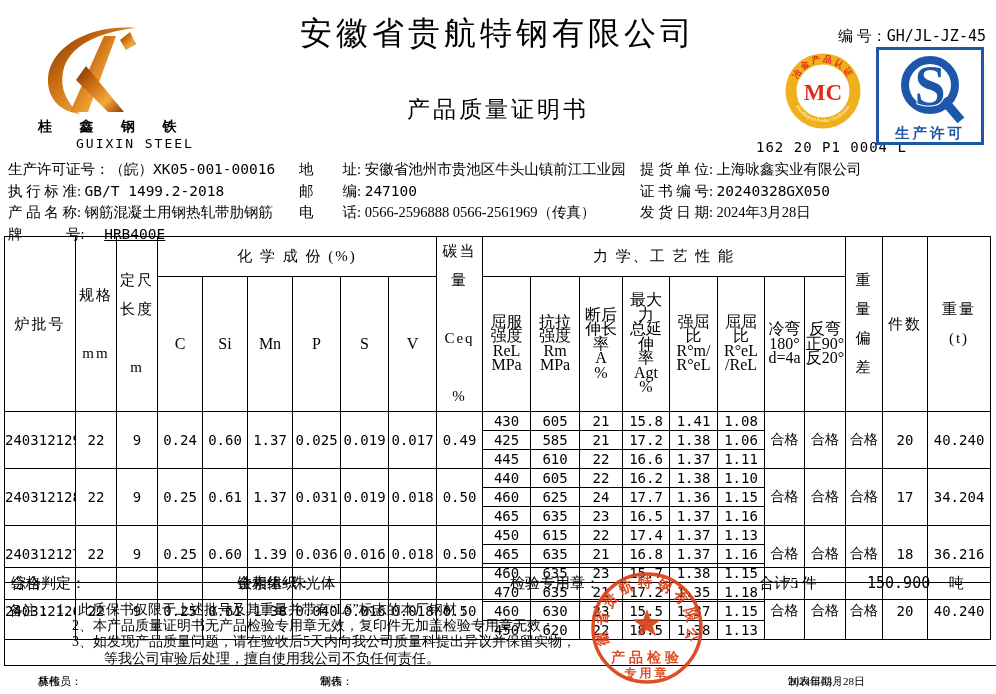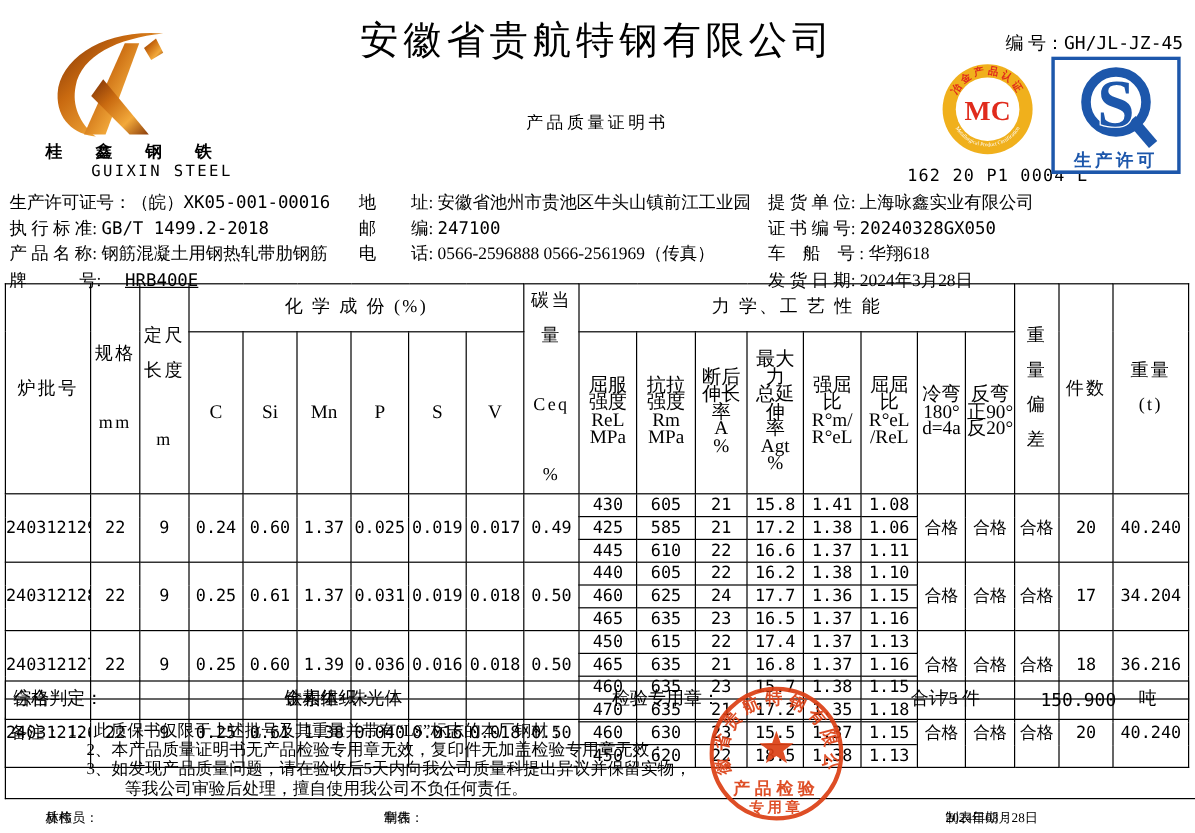--- a/index.html
+++ b/index.html
@@ -4,21 +4,21 @@
 <style>
   html,body{margin:0;padding:0;background:#fff;}
   .page{position:relative;width:996px;height:694px;background:#fff;color:#000;
         font-family:"Liberation Serif","DejaVu Serif",serif;overflow:hidden;}
   .mono{font-family:"DejaVu Sans Mono","Liberation Mono",monospace;}
 
   
   .title{position:absolute;top:12px;left:0;width:100%;text-align:center;
          font-size:32px;letter-spacing:4px;white-space:nowrap;}
   .subtitle{position:absolute;top:94px;left:0;width:100%;text-align:center;
-            font-size:14px;letter-spacing:3px;}
+            font-size:23px;letter-spacing:3px;}
   .serial{position:absolute;top:27px;right:10px;font-size:15px;}
   .serial .mono{font-size:15px;}
 
   .logo-wrap{position:absolute;left:36px;top:22px;width:120px;}
   .logo-cn{position:absolute;left:2px;top:96px;font-size:14px;font-weight:bold;letter-spacing:12px;white-space:nowrap;}
   .logo-en{position:absolute;left:0px;top:114px;font-size:13px;letter-spacing:2px;white-space:nowrap;margin-left:40px;}
 
   .mc-wrap{position:absolute;left:784px;top:52px;}
   .mc-code{position:absolute;left:756px;top:139px;font-size:14px;letter-spacing:1px;white-space:nowrap;}
   .qs-wrap{position:absolute;left:876px;top:47px;}
@@ -126,21 +126,20 @@
       <div class="line"><span>牌　　　号: </span><span class="mono pad-val">HRB400E</span></div>
     </div>
     <div class="info-col col2">
       <div class="line"><span>地　　址: </span><span>安徽省池州市贵池区牛头山镇前江工业园</span></div>
       <div class="line"><span>邮　　编: </span><span class="mono">247100</span></div>
       <div class="line"><span>电　　话: </span><span>0566-2596888  0566-2561969（传真）</span></div>
     </div>
     <div class="info-col col3">
       <div class="line"><span>提 货 单 位: </span><span>上海咏鑫实业有限公司</span></div>
       <div class="line"><span>证 书 编 号: </span><span class="mono">20240328GX050</span></div>
-      <div class="line"><span>车　船　号 : </span><span>华翔618</span></div>
       <div class="line"><span>发 货 日 期: </span><span>2024年3月28日</span></div>
     </div>
   </div>
 
   <table class="qt">
     <colgroup>
       <col style="width:71px">
         <col style="width:41px">
         <col style="width:41px">
       <col style="width:45px">

